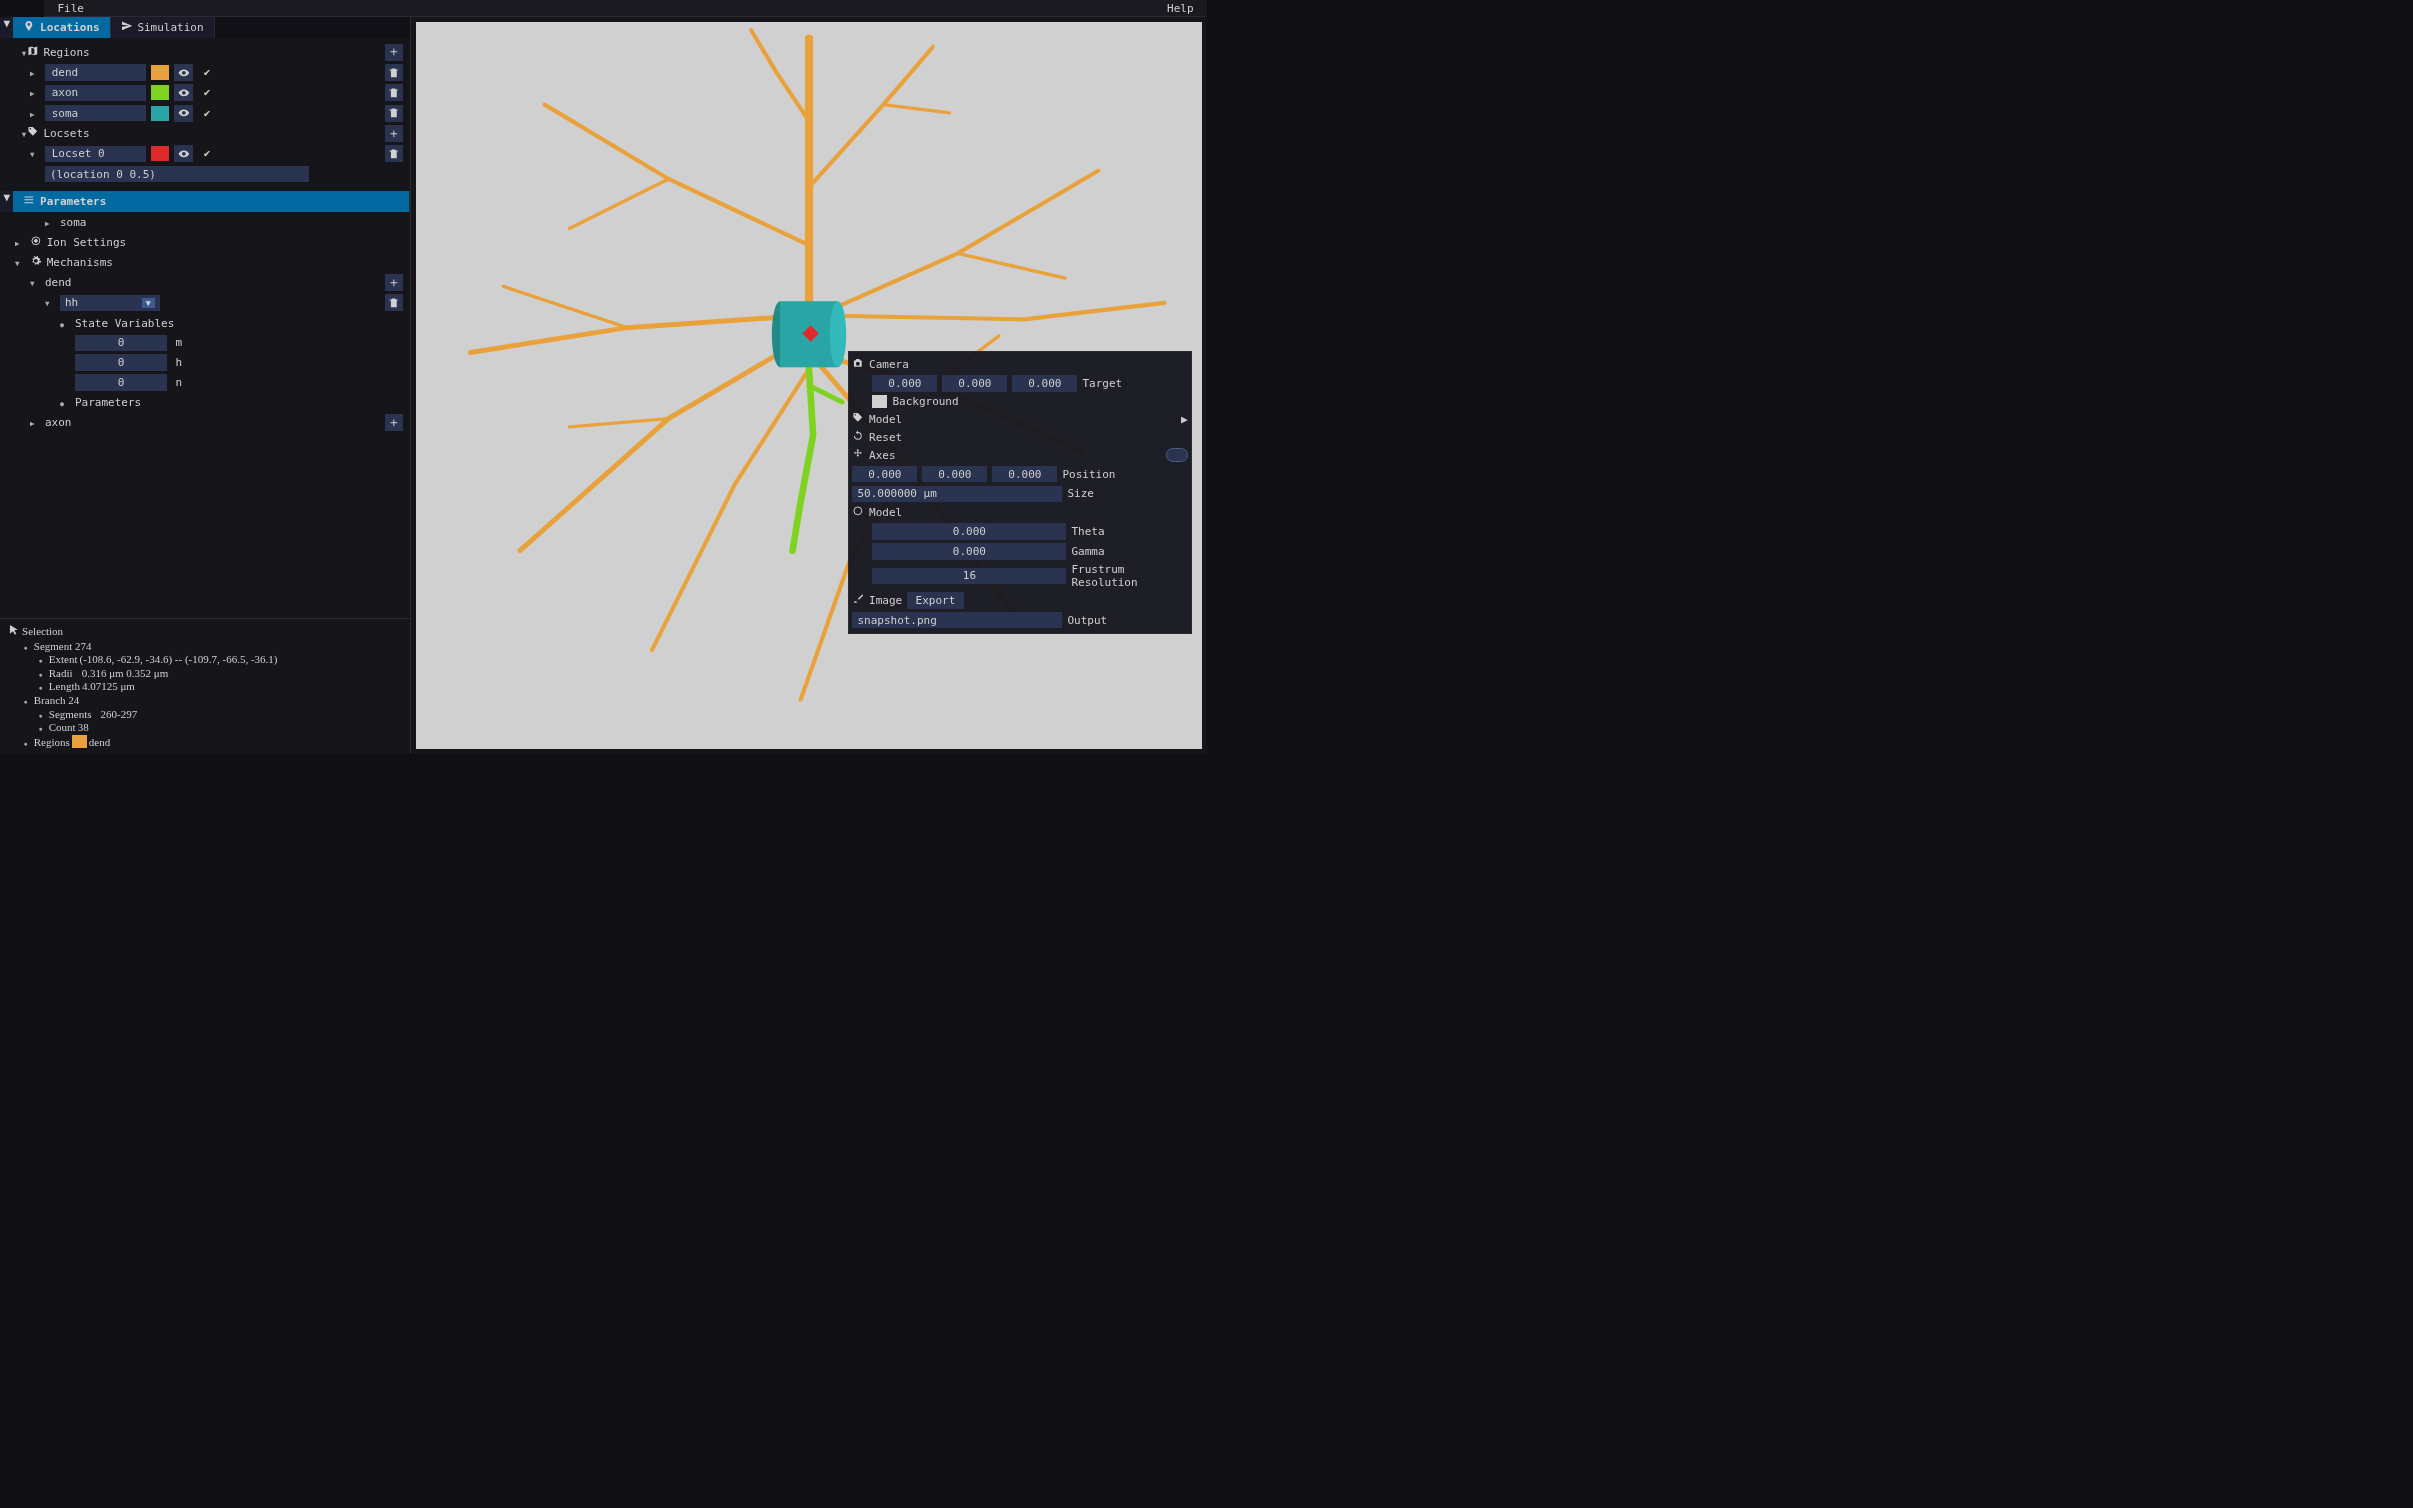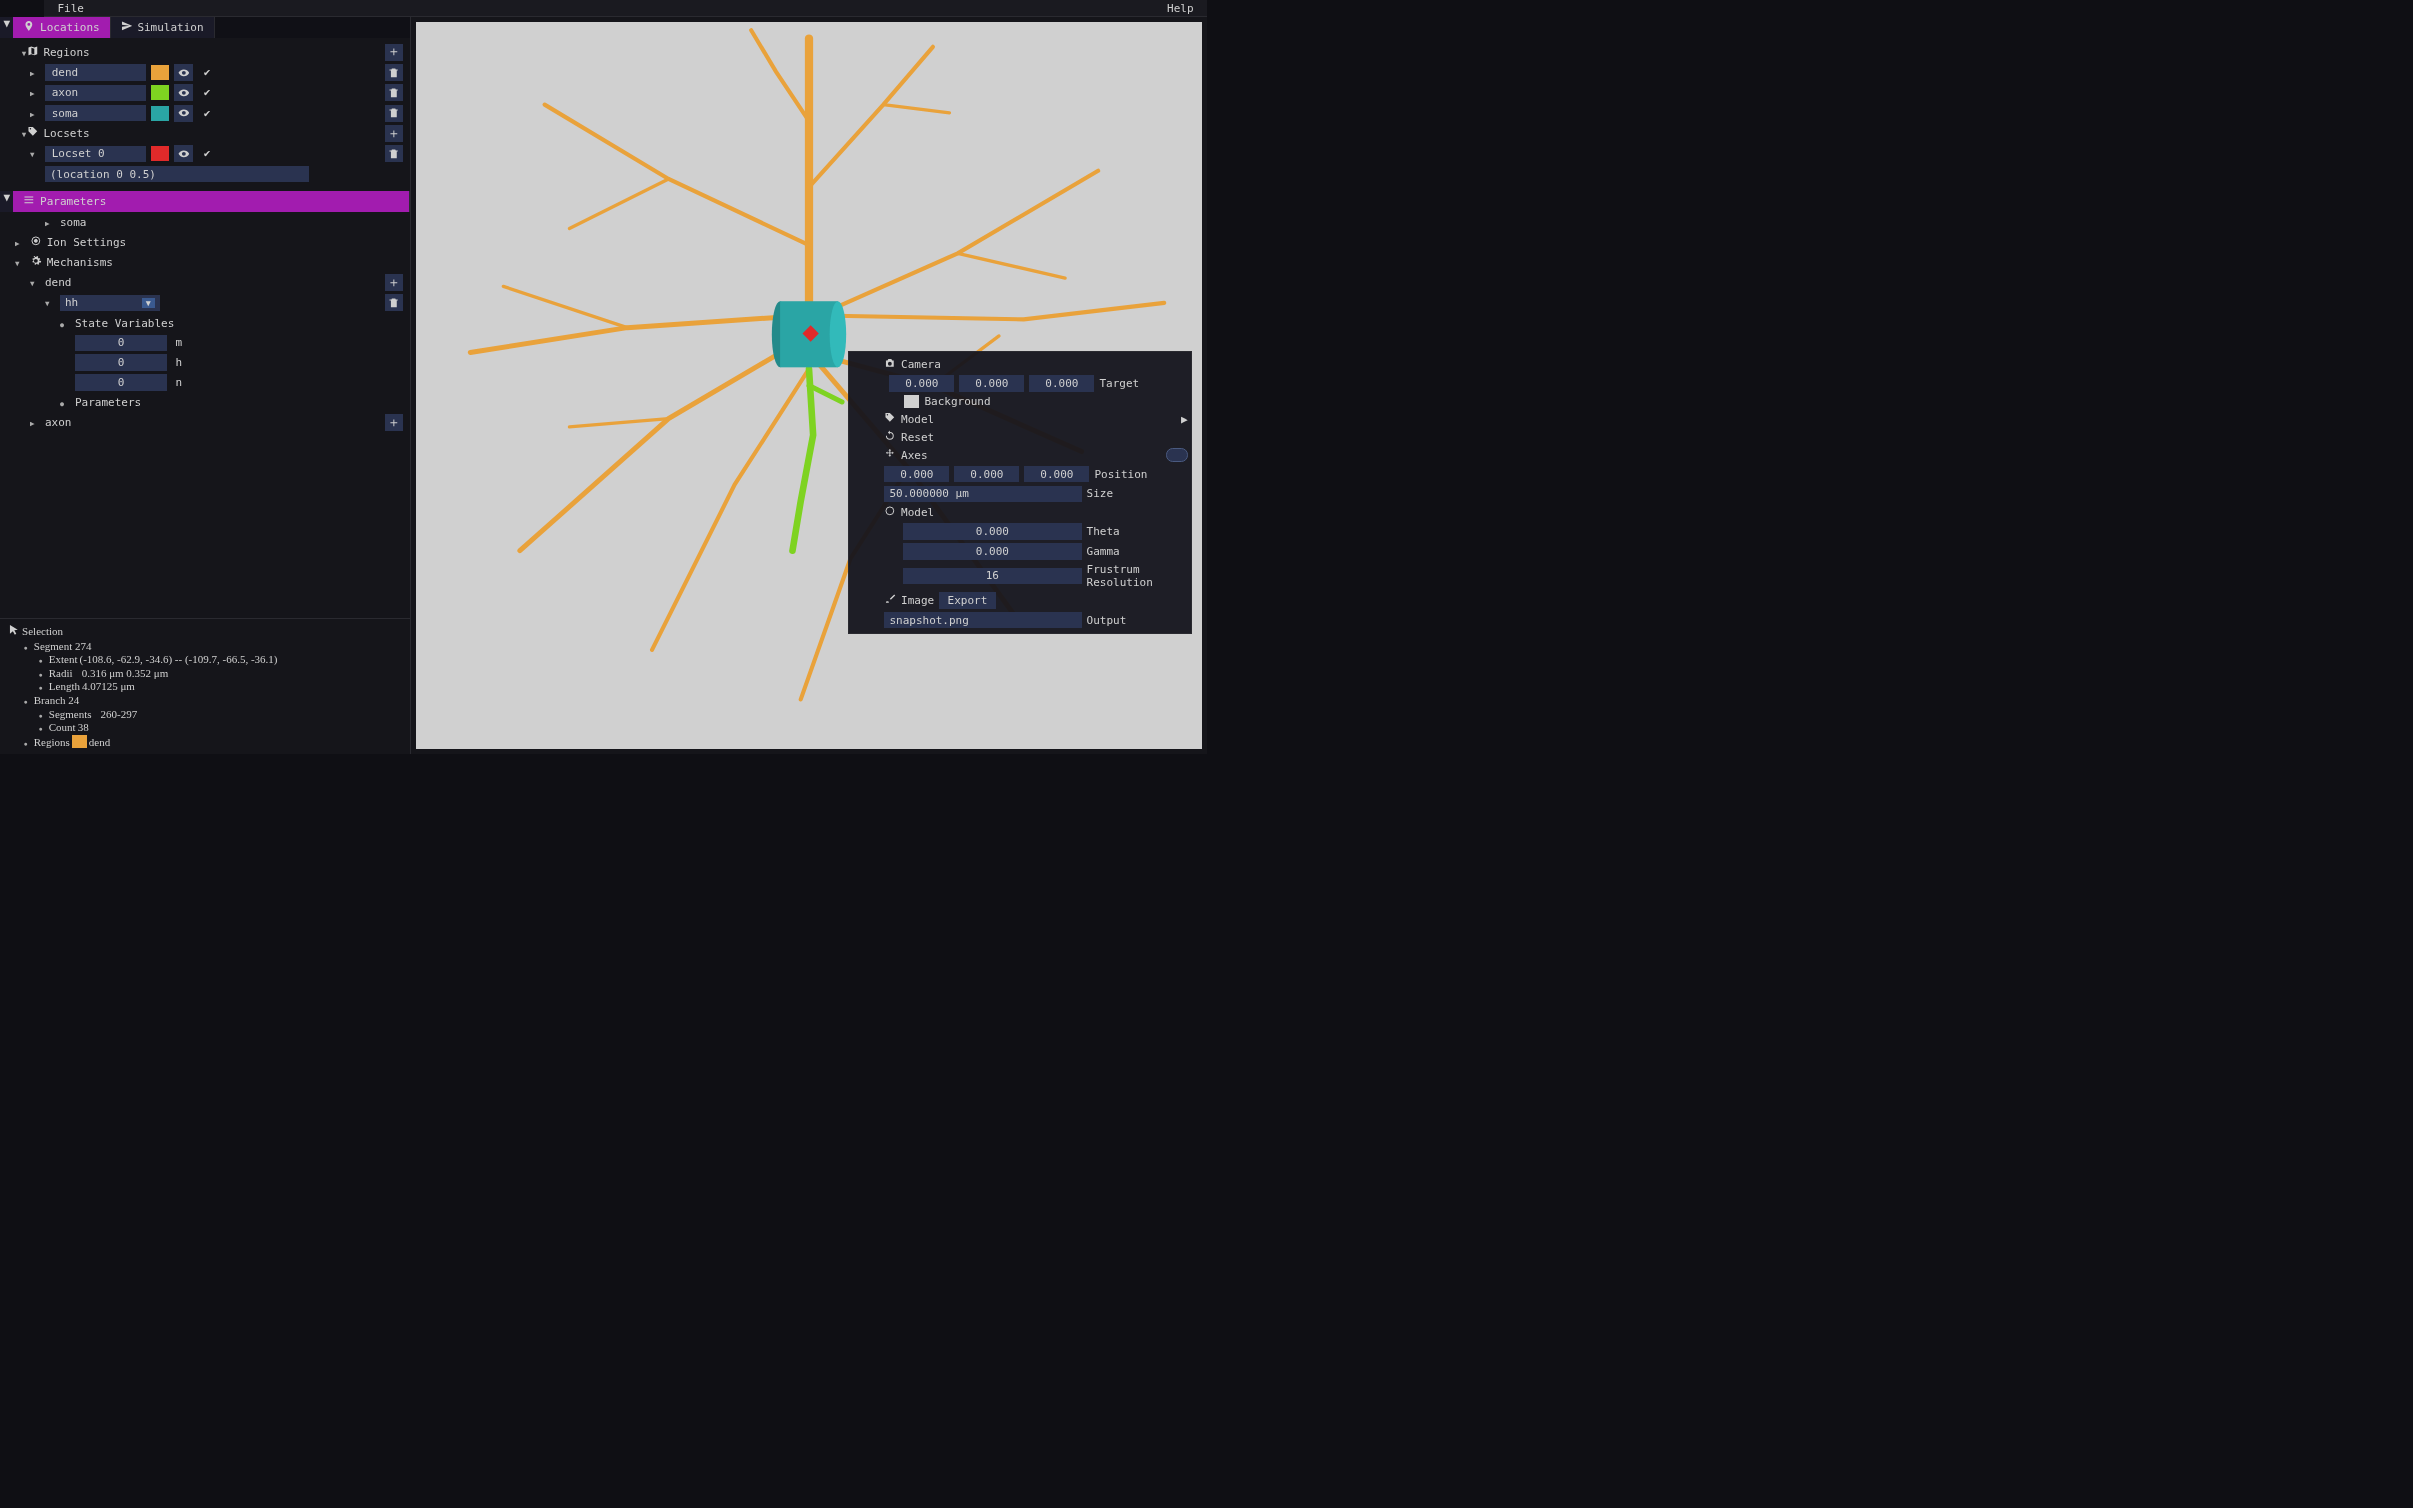--- a/index.html
+++ b/index.html
@@ -43,21 +43,21 @@
 }
 .tab {
   display: flex;
   align-items: center;
   gap: 5px;
   padding: 3.4px 10px;
   background: #1a1a28;
   border-right: 0.8px solid #2a2a30;
   cursor: pointer;
 }
-.tab.active { background: #a21caf; }
+.tab.active { background: #0369a1; font-weight: bold; }
 .tab-collapse {
   width: 13.4px;
   text-align: center;
   cursor: pointer;
   background: #1a1a28;
 }
 .panel-body {
   flex: 1;
   overflow-y: auto;
   padding: 3.4px 0;
@@ -169,21 +169,20 @@
   width: 344px;
   background: rgba(20,20,28,0.95);
   border: 0.8px solid #2a2a30;
   padding: 3.4px;
 }
 .cam-row {
   display: flex;
   align-items: center;
   gap: 5px;
   padding: 1.7px 0;
-  margin-left: 32px;
 }
 .cam-row .input-box { width: 65px; }
 .cam-label { flex: 0 0 101px; }
 .btn {
   background: #2a3350;
   padding: 1.7px 8.4px;
   cursor: pointer;
 }
 .toggle-pill {
   width: 22px;

